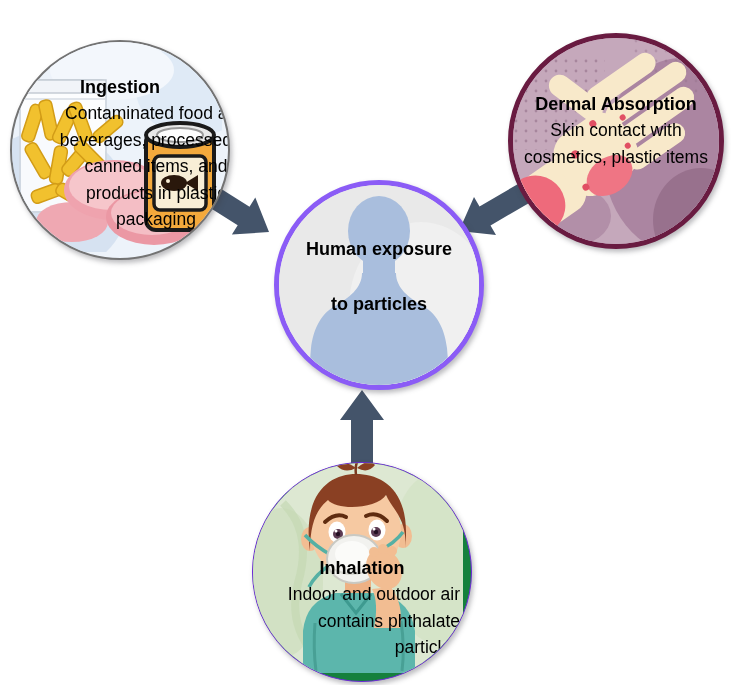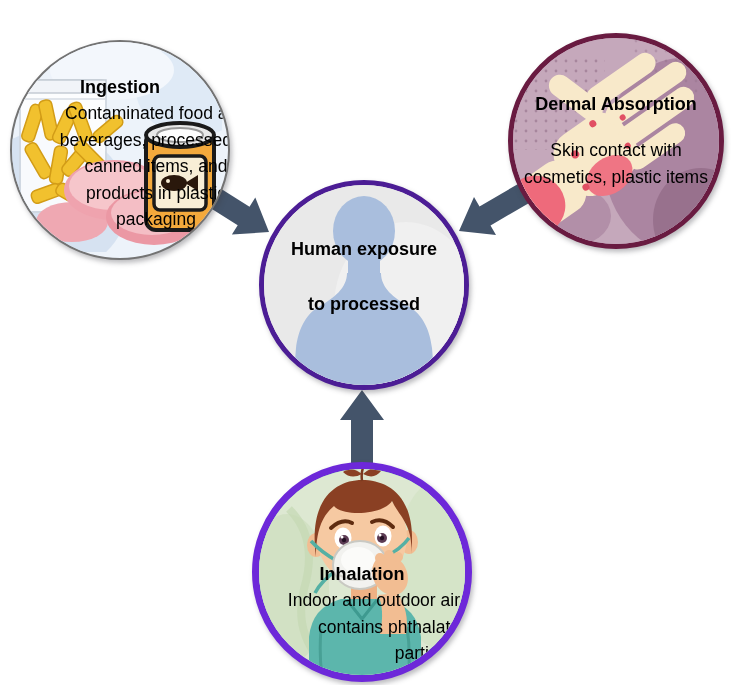--- a/index.html
+++ b/index.html
@@ -7,31 +7,31 @@
   .canvas{position:relative;width:731px;height:685px;background:#ffffff;overflow:hidden;}
 
   .arrow-layer{position:absolute;left:0;top:0;width:731px;height:685px;z-index:1;}
 
   .node{position:absolute;border-radius:50%;overflow:hidden;box-sizing:border-box;z-index:2;
         box-shadow:2px 3px 5px rgba(60,60,70,0.35);}
   .node .art{position:absolute;left:0;top:0;}
 
   .node-ingestion{left:10px;top:40px;width:220px;height:220px;border:2px solid #737373;background:#edf3fa;}
   .node-dermal{left:508px;top:33px;width:216px;height:216px;border:5px solid #691b41;background:#c5a8bb;}
-  .node-center{left:259px;top:180px;width:210px;height:210px;border:5px solid #4c1d95;background:#e9e9e9;}
-  .node-inhalation{left:252px;top:462px;width:220px;height:220px;border:7px solid #6d28d9;background:#86efac;}
+  .node-center{left:274px;top:180px;width:210px;height:210px;border:5px solid #8b5cf6;background:#e9e9e9;}
+  .node-inhalation{left:252px;top:462px;width:220px;height:220px;border:1px solid #6d28d9;background:#15803d;}
 
   .node-text{position:absolute;left:0;right:0;text-align:center;color:#000;z-index:3;}
   .node-title{font-weight:700;font-size:18px;line-height:26px;}
   .node-body{font-weight:400;font-size:17.5px;line-height:26.5px;margin:0 auto;}
 
   .text-ingestion{top:32px;}
   .text-ingestion .node-body{width:204px;margin-left:42px;}
   .text-dermal{top:53px;}
-  .text-dermal .node-body{width:206px;margin-top:20px;}
+  .text-dermal .node-body{width:206px;}
   .text-inhalation{top:92px;}
   .text-inhalation .node-body{width:196px;text-align:right;}
 
   .text-center{top:52px;}
   .center-line{font-weight:700;font-size:18px;line-height:24px;}
   .center-line2{margin-top:31px;}
 </style>
 </head>
 <body>
 
@@ -140,21 +140,21 @@
       <rect width="200" height="200" fill="#e9e9e9"></rect>
       <ellipse cx="142" cy="122" rx="72" ry="85" fill="#f0f0f0"></ellipse>
       <g fill="#a9bedd">
         <ellipse cx="100" cy="46" rx="31" ry="35"></ellipse>
         <rect x="84" y="68" width="32" height="26"></rect>
         <path d="M83,88 C83,103 70,113 56,121 C40,130 34,147 32,163 L29,200 L171,200 L168,163 C166,147 160,130 144,121 C130,113 117,103 117,88 Z"></path>
       </g>
     </svg>
     <div class="node-text text-center">
       <div class="center-line">Human exposure</div>
-      <div class="center-line center-line2">to processed</div>
+      <div class="center-line center-line2">to particles</div>
     </div>
   </div>
 
   <div class="node node-inhalation">
     <svg class="art" width="210" height="210" viewBox="0 0 210 210">
       <rect width="210" height="210" fill="#dde8d2"></rect>
       <ellipse cx="28" cy="120" rx="42" ry="75" fill="#cfdfc0" opacity="0.8"></ellipse>
       <ellipse cx="182" cy="95" rx="45" ry="85" fill="#d3e2c6" opacity="0.8"></ellipse>
       <path d="M30,40 Q60,70 45,120 Q35,160 60,190" stroke="#c5d8b4" stroke-width="8" fill="none" opacity="0.7"></path>
       <g>

